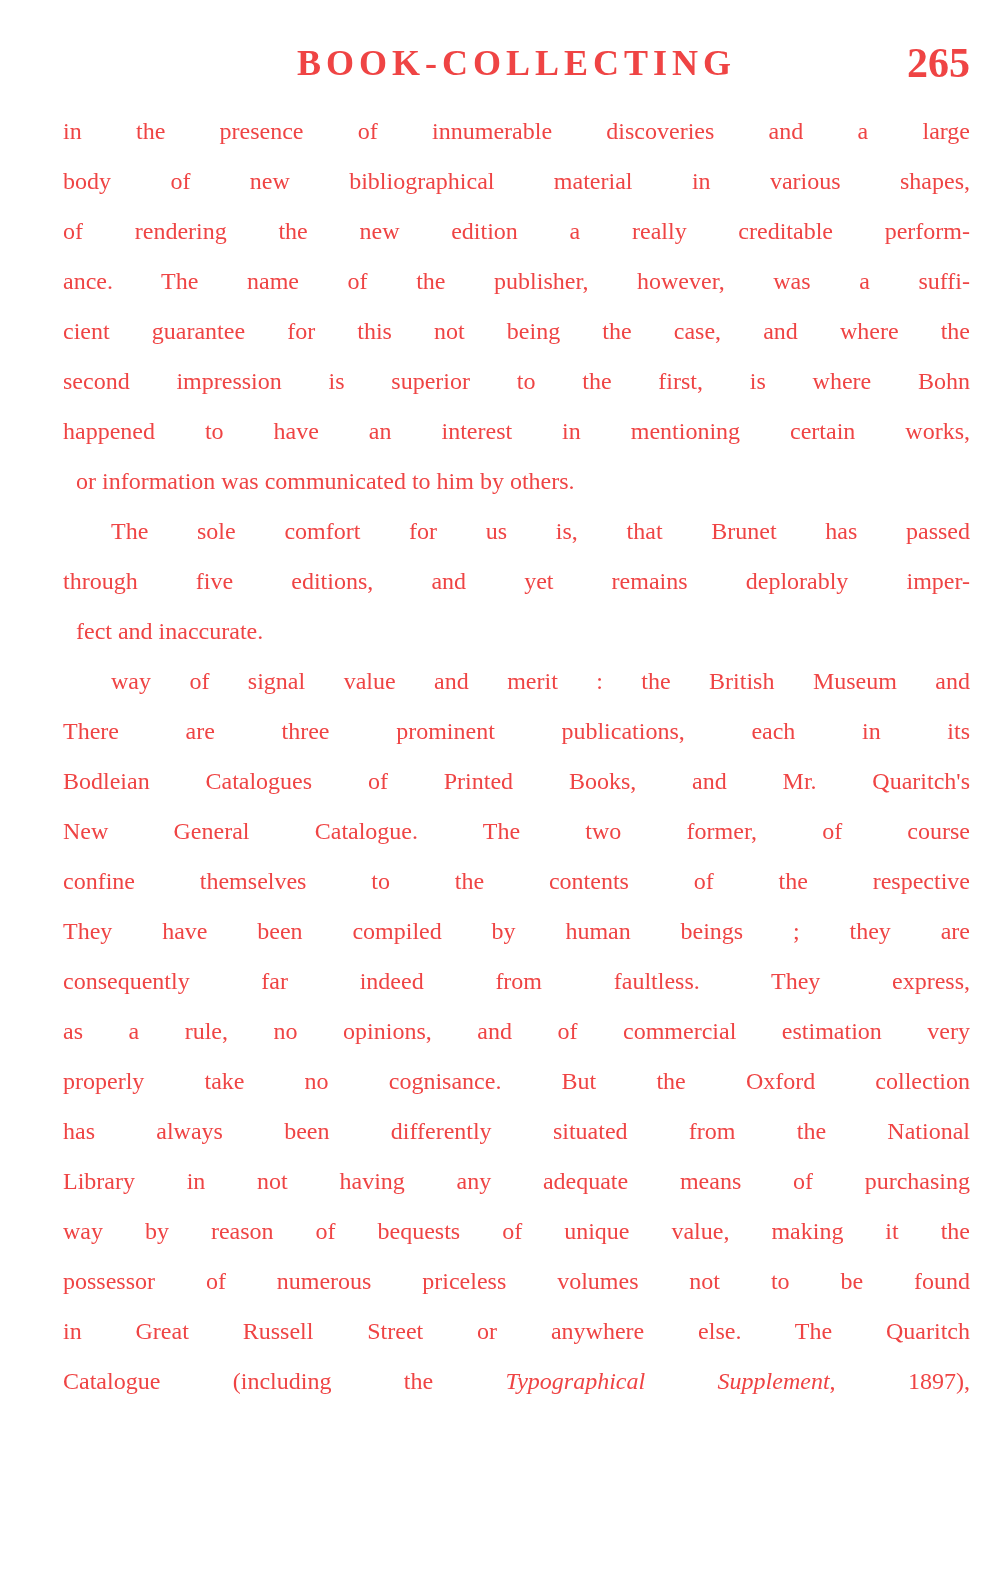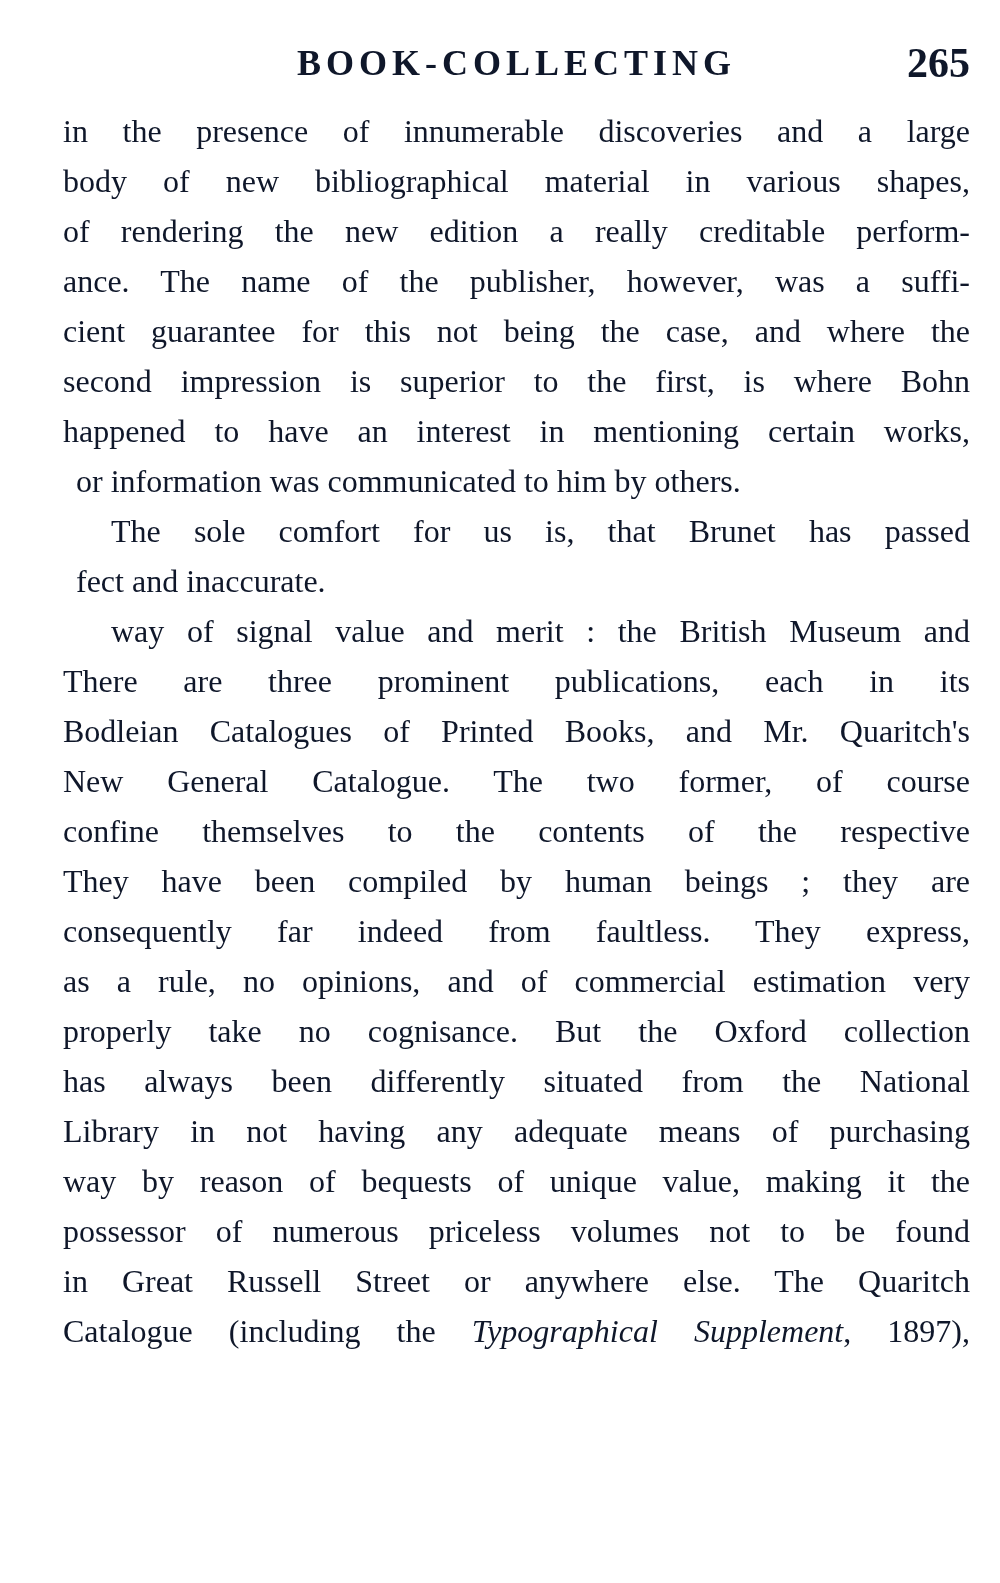--- a/index.html
+++ b/index.html
@@ -47,58 +47,59 @@
   .body-text {
     position: absolute;
     top: 106px;
     left: 63px;
     width: 907px;
   }
   .para { margin: 0; padding: 0; }
   .line {
     height: 50px;
     line-height: 50px;
-    font-size: 32px;
+    font-size: 24px;
     text-align: justify;
     text-align-last: justify;
     white-space: normal;
     overflow: hidden;
   }
   .line.no-just {
     text-align: left;
     text-align-last: left;
     margin-left: 13px;
   }
   .para.indent .line:first-child {
     text-indent: 48px;
   }
   .seg.it { font-style: italic; }
 </style>
 </head>
 <body>
 
-<div class="page" style="color: #0f172a; background: rgb(255, 255, 255);">
+<div class="page" style="color: #ef4444; background: rgb(255, 255, 255);">
   <header class="running-head">
     <div class="head-title">BOOK-COLLECTING</div>
     <div class="page-num">265</div>
   </header>
 
   <main class="body-text">
       <div class="para">
         <div class="line"><span class="seg">in the presence of innumerable discoveries and a large</span></div>
         <div class="line"><span class="seg">body of new bibliographical material in various shapes,</span></div>
         <div class="line"><span class="seg">of rendering the new edition a really creditable perform-</span></div>
         <div class="line"><span class="seg">ance. The name of the publisher, however, was a suffi-</span></div>
         <div class="line"><span class="seg">cient guarantee for this not being the case, and where the</span></div>
         <div class="line"><span class="seg">second impression is superior to the first, is where Bohn</span></div>
         <div class="line"><span class="seg">happened to have an interest in mentioning certain works,</span></div>
         <div class="line no-just"><span class="seg">or information was communicated to him by others.</span></div>
       </div>
       <div class="para indent">
         <div class="line"><span class="seg">The sole comfort for us is, that Brunet has passed</span></div>
+        <div class="line"><span class="seg">through five editions, and yet remains deplorably imper-</span></div>
         <div class="line no-just"><span class="seg">fect and inaccurate.</span></div>
       </div>
       <div class="para indent">
         <div class="line"><span class="seg">way of signal value and merit : the British Museum and</span></div>
         <div class="line"><span class="seg">There are three prominent publications, each in its</span></div>
         <div class="line"><span class="seg">Bodleian Catalogues of Printed Books, and Mr. Quaritch's</span></div>
         <div class="line"><span class="seg">New General Catalogue. The two former, of course</span></div>
         <div class="line"><span class="seg">confine themselves to the contents of the respective</span></div>
         <div class="line"><span class="seg">They have been compiled by human beings ; they are</span></div>
         <div class="line"><span class="seg">consequently far indeed from faultless. They express,</span></div>

